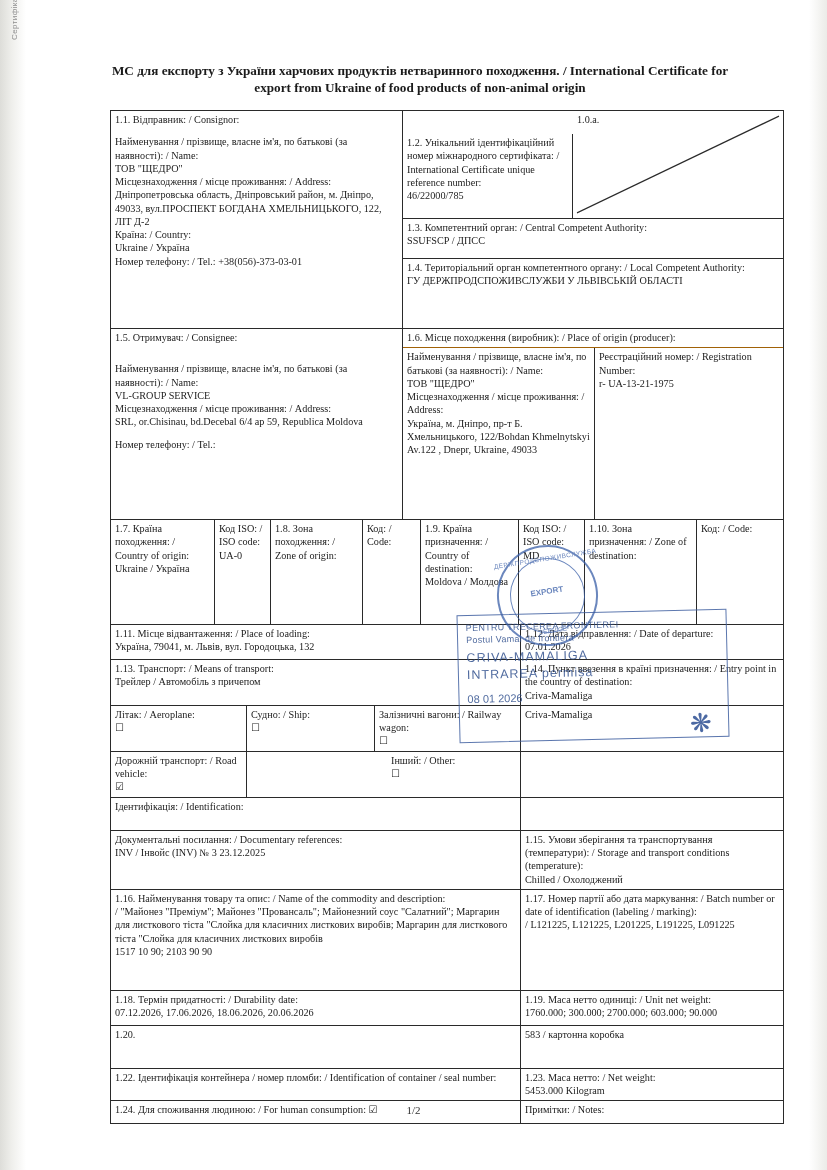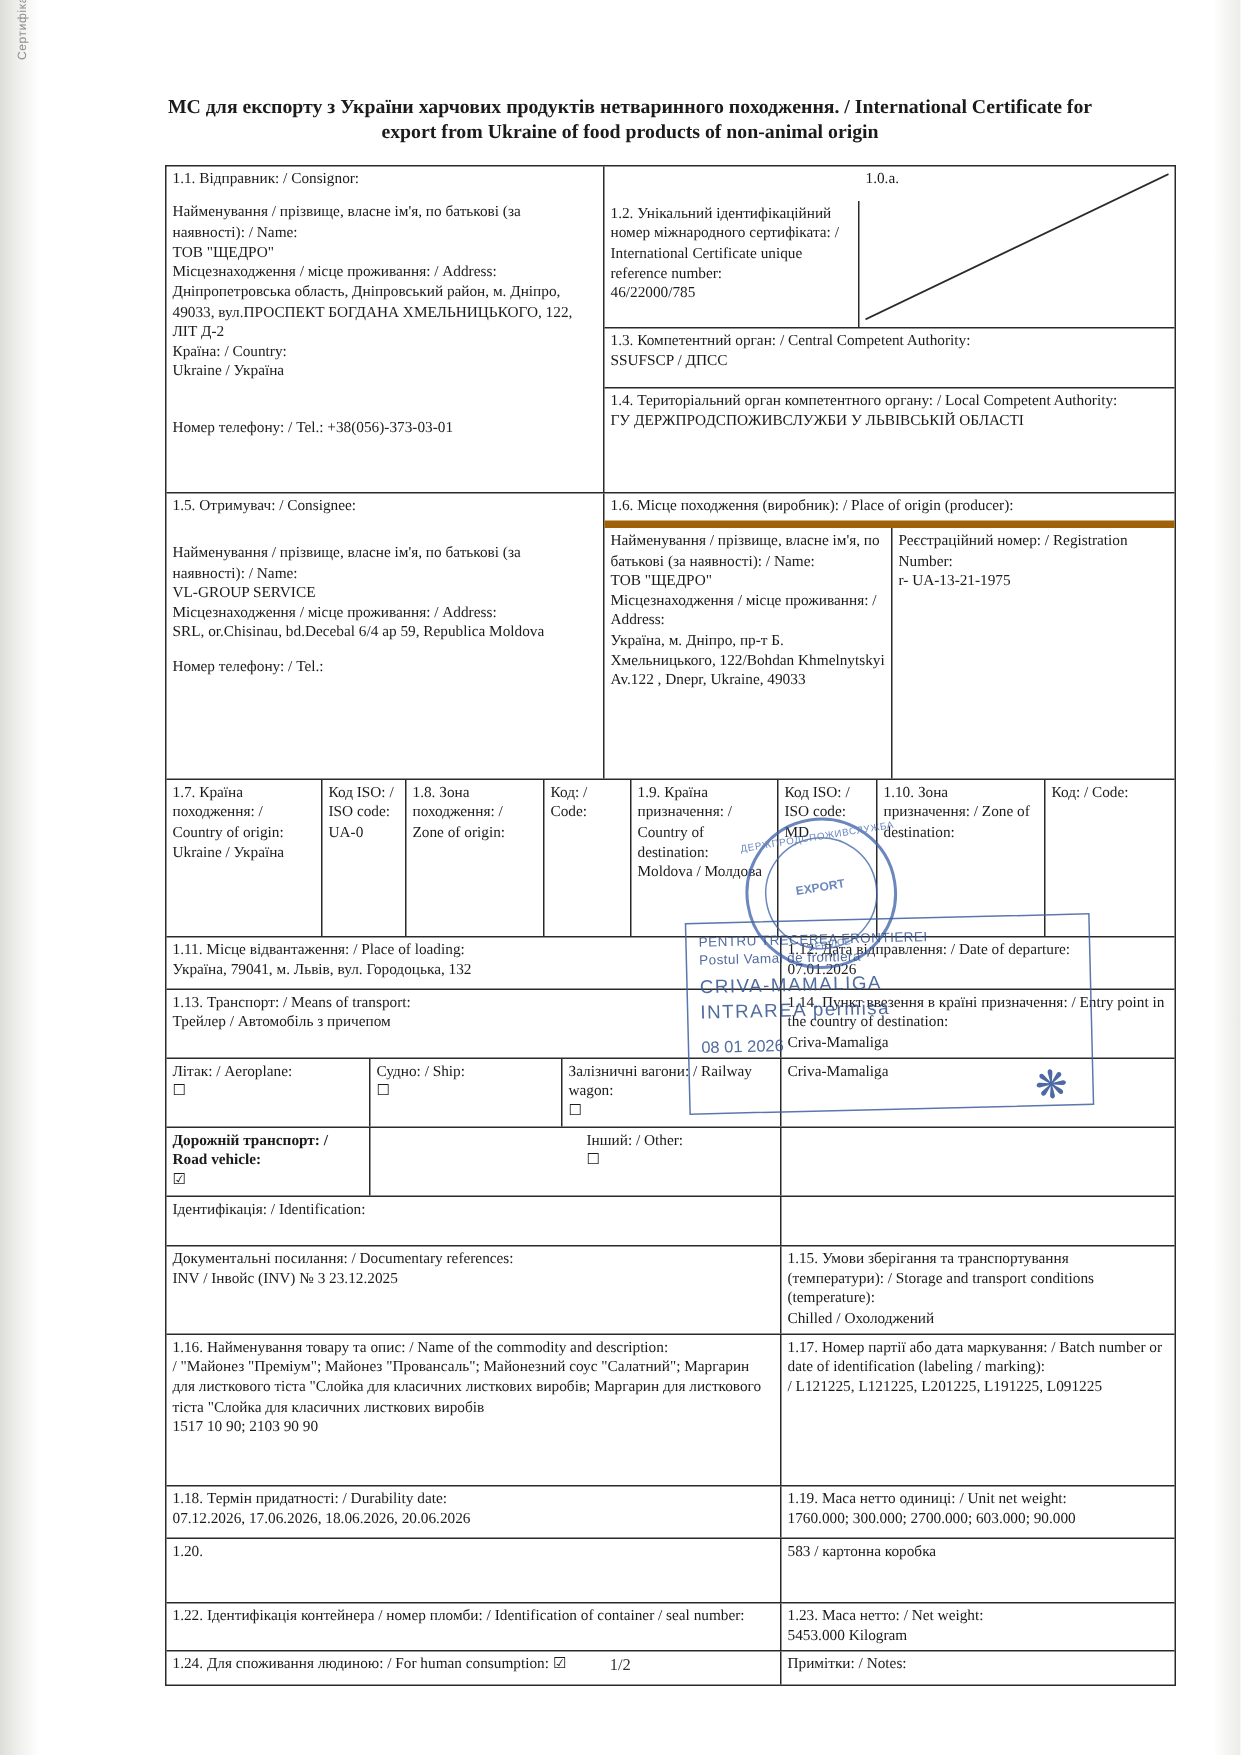--- a/index.html
+++ b/index.html
@@ -91,21 +91,21 @@
   .sr-date{font-size:11px;margin-top:8px;}
   .sign{
     position:absolute;left:690px;top:708px;font-size:26px;color:#2d4f93;
     transform:rotate(-6deg);opacity:.85;font-family:"Liberation Serif",serif;
   }
   .chk{font-family:"DejaVu Sans", sans-serif;font-size:10px;}
   .pagenum{
     position:absolute;left:0;top:1104px;width:827px;text-align:center;
     font-size:11px;color:#333;
   }
-  .nowrap{white-space:nowrap;margin-top:24px;}
+  .nowrap{white-space:nowrap;}
 </style>
 </head>
 <body>
 
 <div class="page">
   <div class="scan-edge-left"></div>
   <div class="scan-edge-right"></div>
 
   <div class="side-stamp">Сертифікат No. 46/22000/785 · Certificate</div>
 
@@ -162,21 +162,21 @@
         <div class="val">VL-GROUP SERVICE</div>
         <div class="lbl">Місцезнаходження / місце проживання: / Address:</div>
         <div class="val">SRL, or.Chisinau, bd.Decebal 6/4 ap 59, Republica Moldova</div>
         <div class="blankline"></div>
         <div class="lbl">
           <span>Номер телефону: / Tel.:</span>
           <span></span>
         </div>
       </div>
       <div style="width:380px;display:flex;flex-direction:column;">
-        <div class="cell" style="border-bottom:5px solid #a16207;">
+        <div class="cell" style="border-bottom:1px solid #a16207;">
           <div class="lbl">1.6. Місце походження (виробник): / Place of origin (producer):</div>
         </div>
         <div style="display:flex;flex:1;">
           <div class="cell vb" style="width:192px;">
             <div class="lbl">Найменування / прізвище, власне ім'я, по батькові (за наявності): / Name:</div>
             <div class="val">ТОВ "ЩЕДРО"</div>
             <div class="lbl">Місцезнаходження / місце проживання: / Address:</div>
             <div class="val">Україна, м. Дніпро, пр-т Б. Хмельницького, 122/Bohdan Khmelnytskyi Av.122 , Dnepr, Ukraine, 49033</div>
           </div>
           <div class="cell" style="width:188px;">
@@ -256,21 +256,21 @@
       <div class="cell vb" style="width:146px;">
         <div class="lbl">Залізничні вагони: / Railway wagon:</div>
         <span class="chk">☐</span>
       </div>
       <div class="cell" style="width:262px;">
         <div class="val">Criva-Mamaliga</div>
       </div>
     </div>
 
     <div class="row">
-      <div class="cell vb" style="width:136px;min-height:32px;font-weight:bold;">
+      <div class="cell vb" style="width:136px;min-height:32px;">
         <div class="lbl">Дорожній транспорт: / Road vehicle:</div>
         <span class="chk">☑</span>
       </div>
       <div class="cell vb" style="width:274px;">
         <div class="lbl" style="margin-left:140px;">Інший: / Other:</div>
         <span class="chk" style="margin-left:140px;">☐</span>
       </div>
       <div class="cell" style="width:262px;"></div>
     </div>
 

